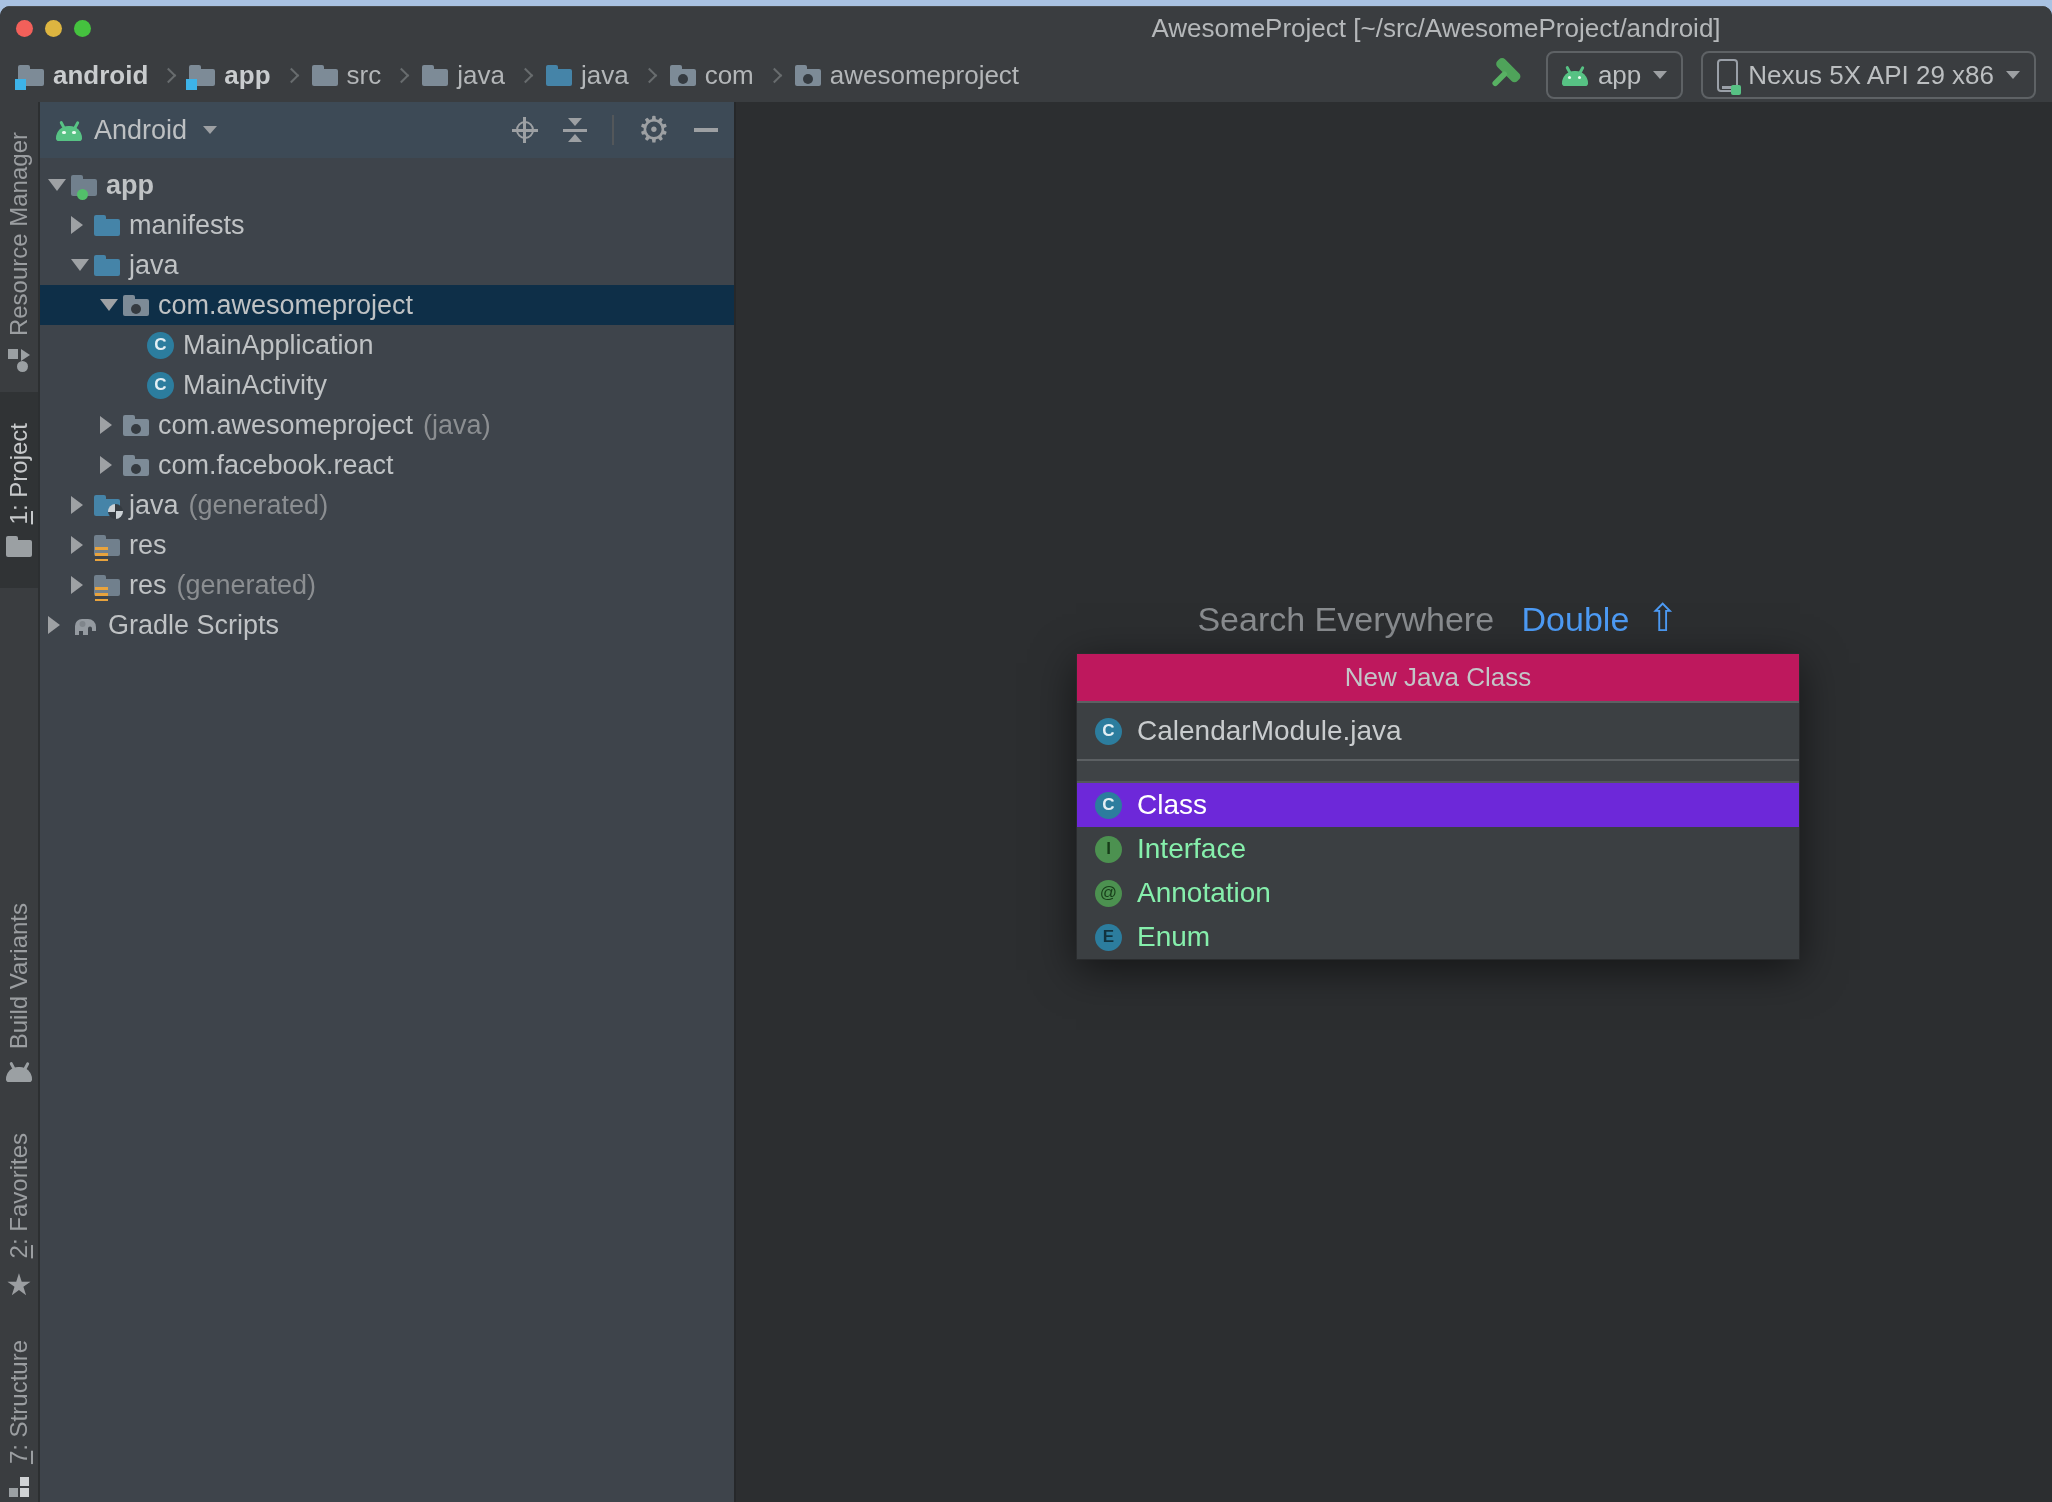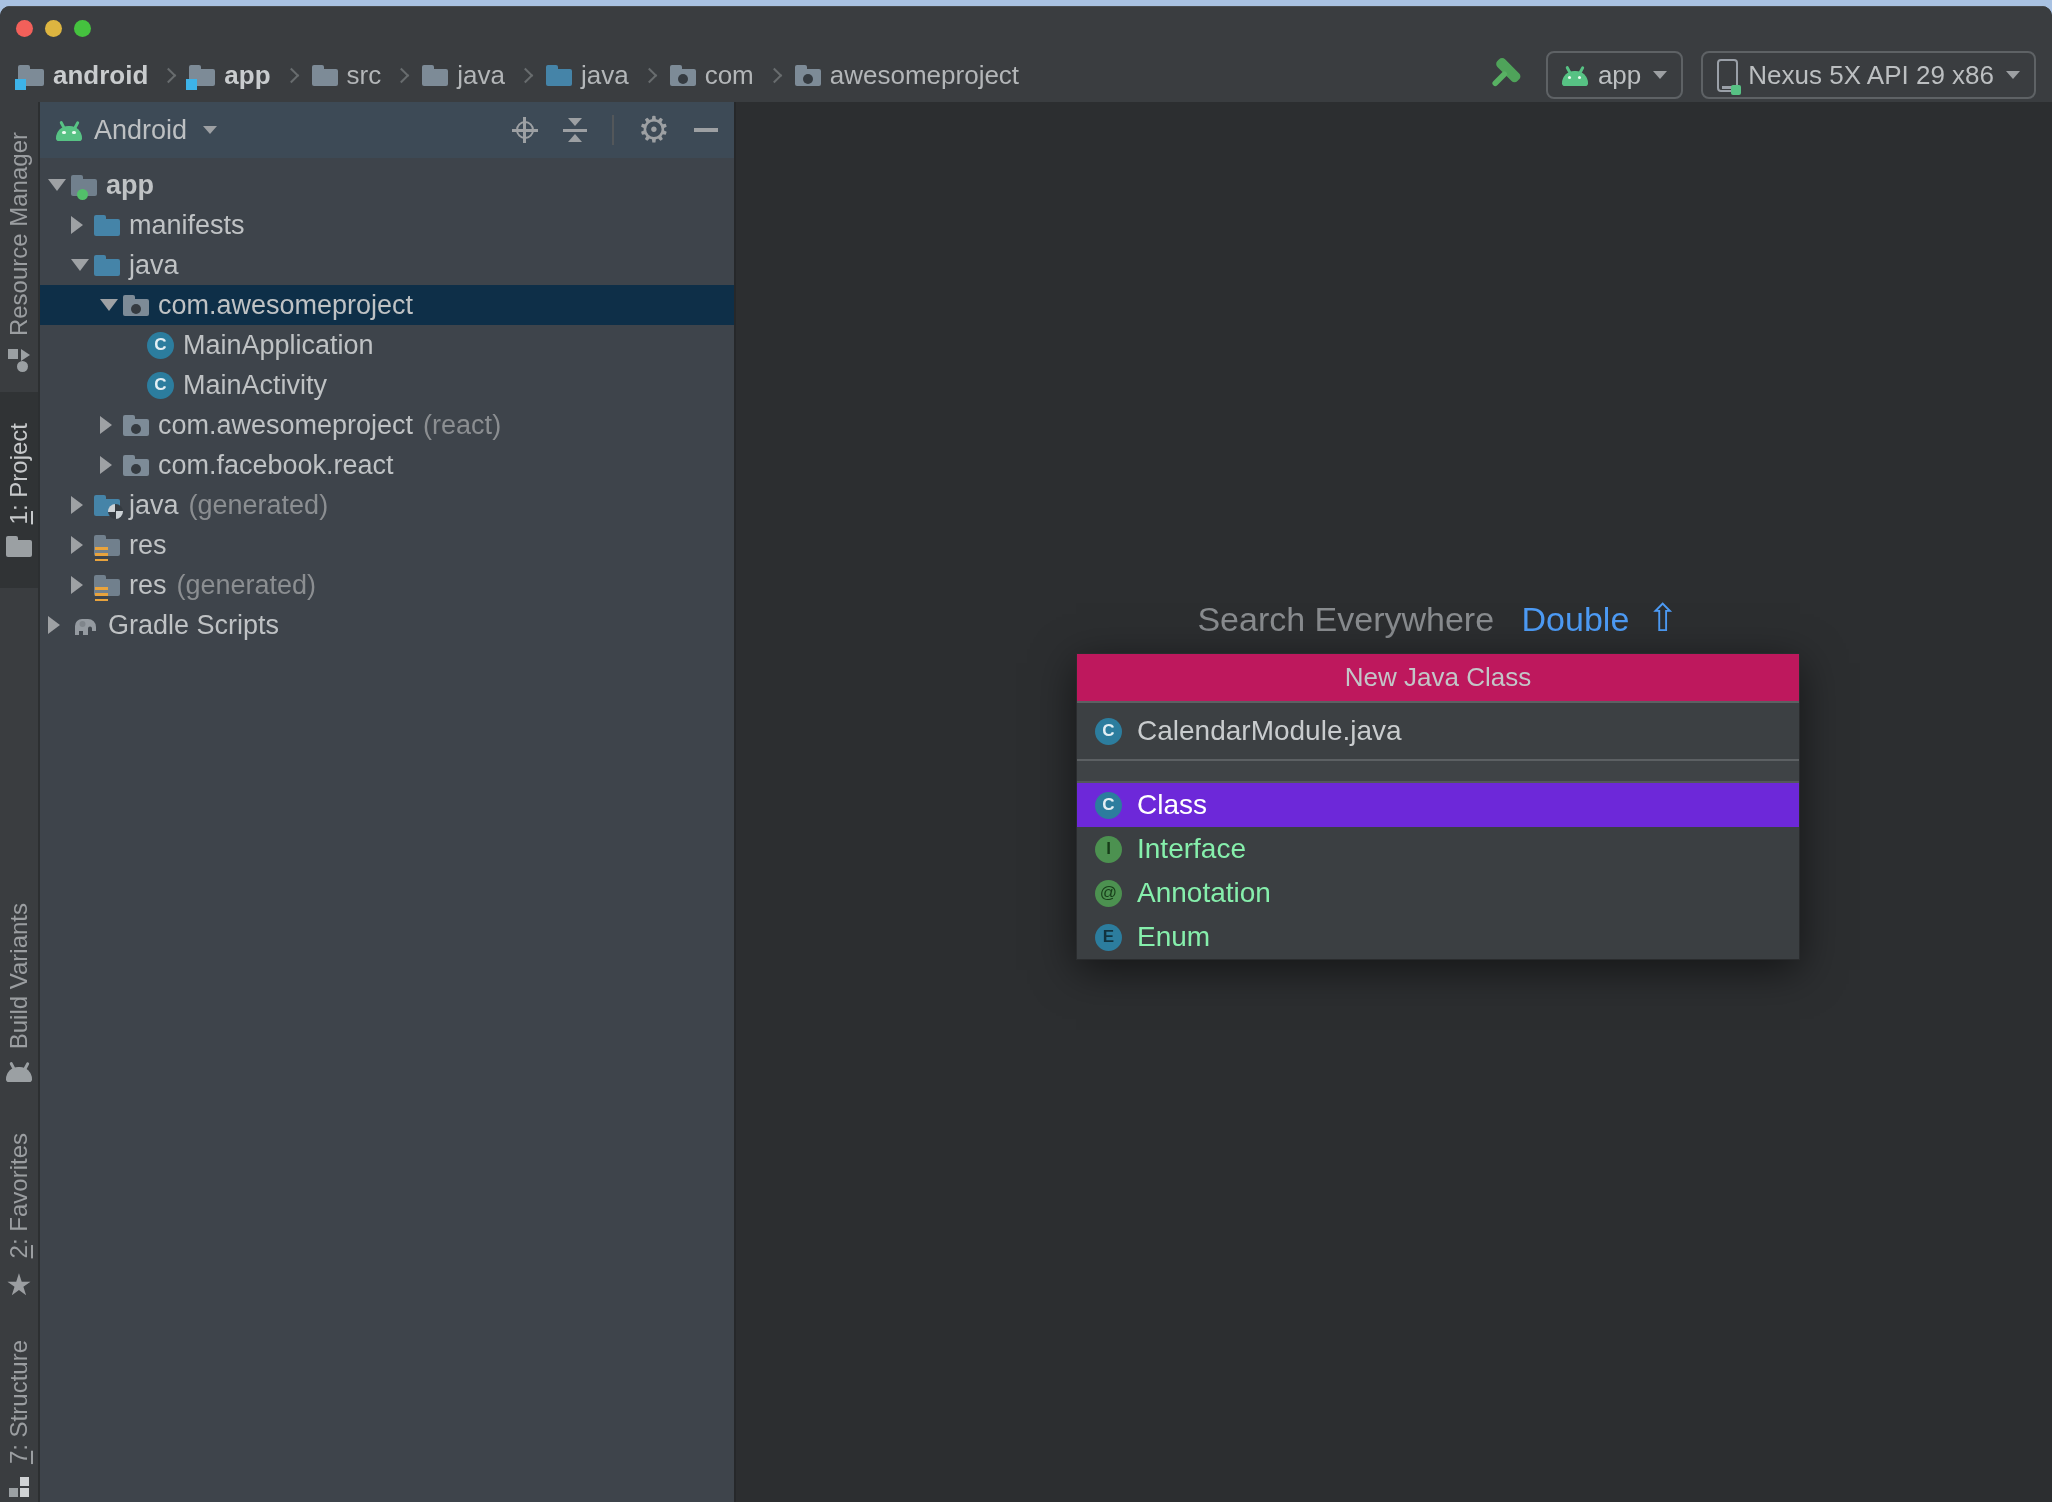--- a/index.html
+++ b/index.html
@@ -134,20 +134,21 @@
 <body>
 
 <div class="window">
 
   <div class="titlebar">
     <div class="lights">
       <span class="light red"></span>
       <span class="light yellow"></span>
       <span class="light green"></span>
     </div>
+    <div class="wtitle">AwesomeProject [~/src/AwesomeProject/android]</div>
   </div>
 
   <div class="toolbar">
     <div class="crumbs">
       <span class="crumb bold">
         <span class="fold gray">
             <i class="sq"></i>
           </span>
         <span class="lbl">android</span>
       </span>
@@ -303,21 +304,21 @@
         <div class="trow lvl3">
           <span class="ball class ic"></span>
           <span class="lbl">MainActivity</span>
         </div>
         <div class="trow lvl2">
           <span class="tw col"></span>
           <span class="fold gray ic">
               <i class="hole"></i>
             </span>
           <span class="lbl">com.awesomeproject</span>
-          <span class="sfx">(react)</span>
+          <span class="sfx">(java)</span>
         </div>
         <div class="trow lvl2">
           <span class="tw col"></span>
           <span class="fold gray ic">
               <i class="hole"></i>
             </span>
           <span class="lbl">com.facebook.react</span>
         </div>
         <div class="trow lvl1">
           <span class="tw col"></span>

